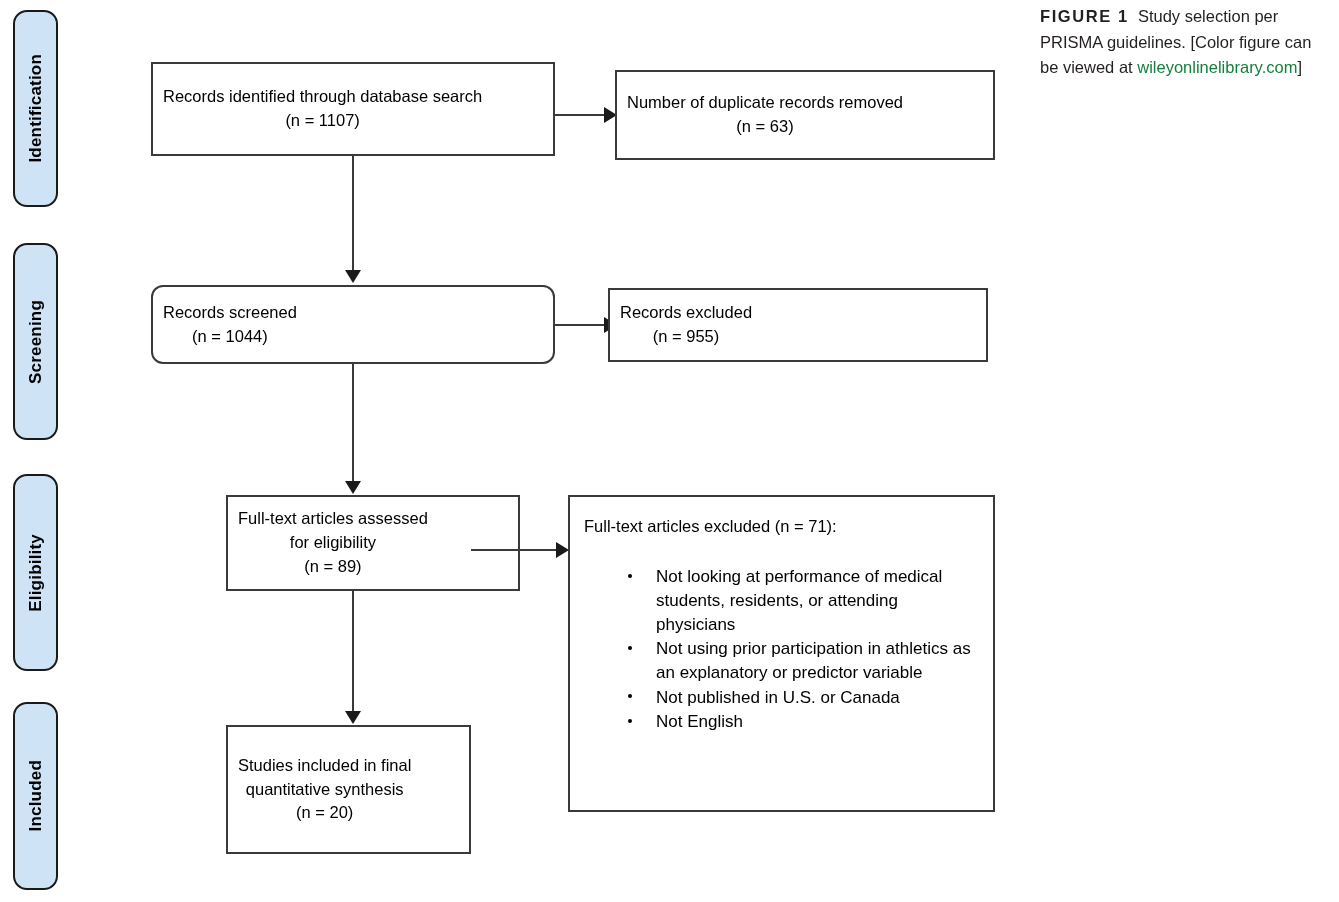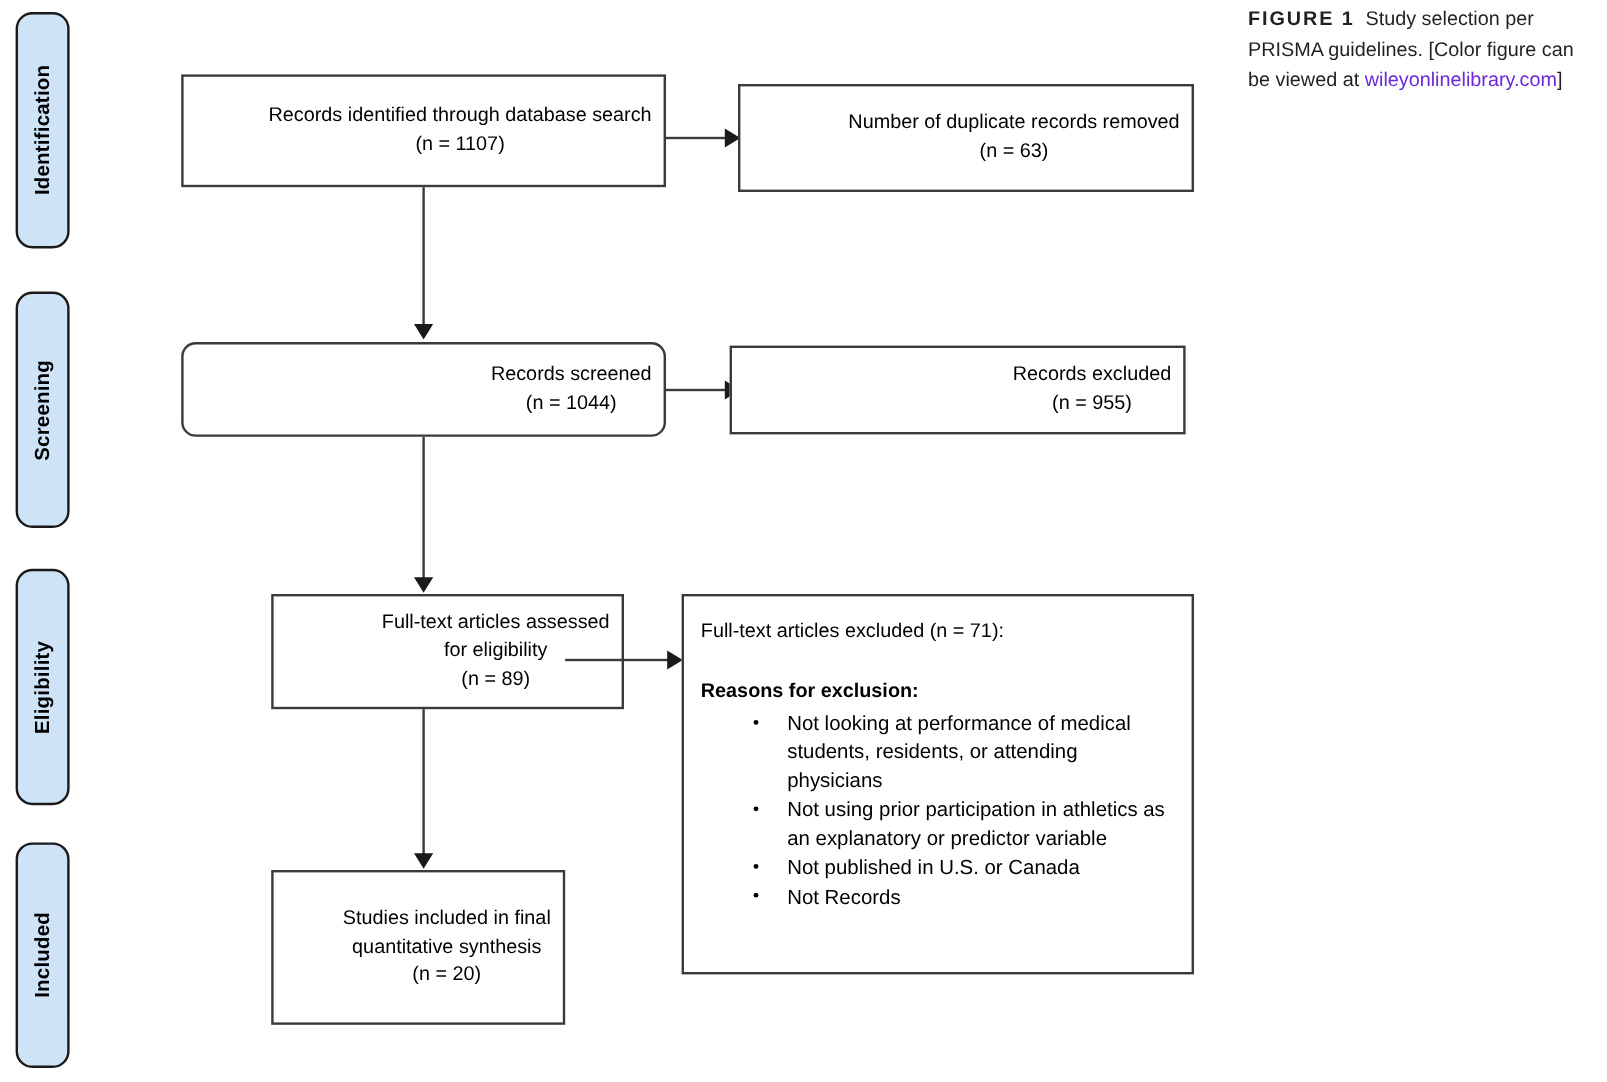--- a/index.html
+++ b/index.html
@@ -43,21 +43,21 @@
   }
 
   
   .flow-box {
     position: absolute;
     box-sizing: border-box;
     background: #ffffff;
     border: 2px solid #3a3a3a;
     display: flex;
     align-items: center;
-    justify-content: flex-end;
+    justify-content: flex-start;
     text-align: center;
     font-size: 16.5px;
     line-height: 1.45;
     color: #000000;
     padding: 6px 10px;
   }
   .flow-box .box-text { white-space: pre-line; }
 
   
   .reasons-box {
@@ -136,21 +136,21 @@
     line-height: 1.55;
     color: #231f20;
     text-align: left;
   }
   #caption .fig-label {
     font-weight: bold;
     letter-spacing: 1.6px;
     margin-right: 9px;
   }
   #caption .fig-link {
-    color: #6d28d9;
+    color: #15803d;
     text-decoration: none;
   }
 </style>
 </head>
 <body>
 
 <div id="figure-root">
 
   <div class="stage-pill" style="left:13px; top:10px; width:45px; height:197px;">
     <span class="stage-label">Identification</span>
@@ -204,37 +204,36 @@
     <span class="box-text">Full-text articles assessed
 for eligibility
 (n = 89)</span>
   </div>
 
   <div class="conn-line-h" style="left:471px; top:549px; width:88px;"></div>
   <div class="arrow-right" style="left:556px; top:542px;"></div>
 
   <div class="reasons-box" style="left:568px; top:495px; width:427px; height:317px;">
     <p class="reasons-head">Full-text articles excluded (n = 71):</p>
-    <p class="reasons-title">Reasons for exclusion:</p>
     <ul class="reasons-list">
       <li>
         <span class="bullet-dot"></span>
         <span>Not looking at performance of medical students, residents, or attending physicians</span>
       </li>
       <li>
         <span class="bullet-dot"></span>
         <span>Not using prior participation in athletics as an explanatory or predictor variable</span>
       </li>
       <li>
         <span class="bullet-dot"></span>
         <span>Not published in U.S. or Canada</span>
       </li>
       <li>
         <span class="bullet-dot"></span>
-        <span>Not Records</span>
+        <span>Not English</span>
       </li>
     </ul>
   </div>
 
   <div class="conn-line-v" style="left:352px; top:591px; height:122px;"></div>
   <div class="arrow-down" style="left:345px; top:711px;"></div>
 
   <div class="flow-box" style="left:226px; top:725px; width:245px; height:129px;">
     <span class="box-text">Studies included in final
 quantitative synthesis

